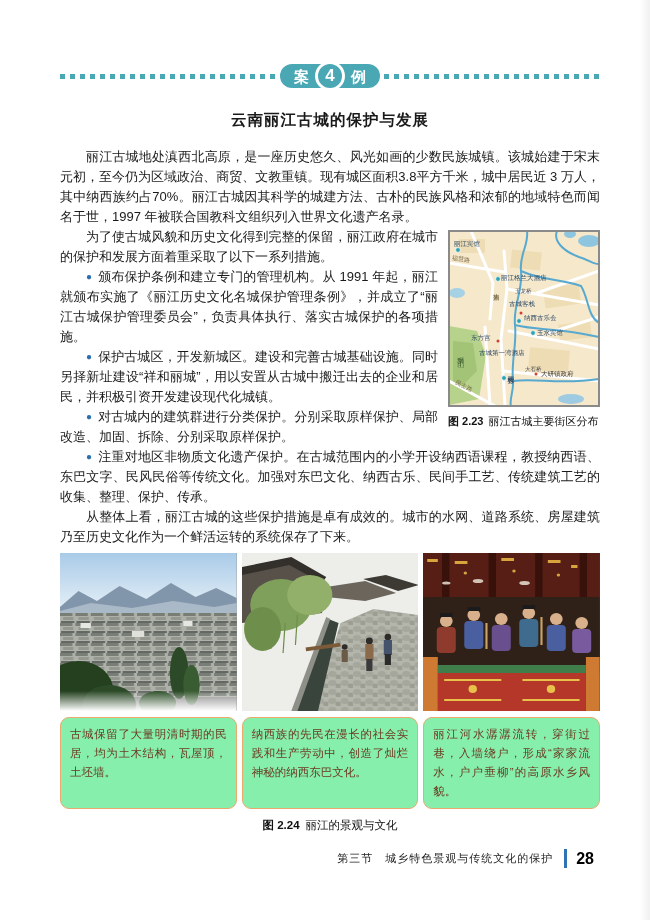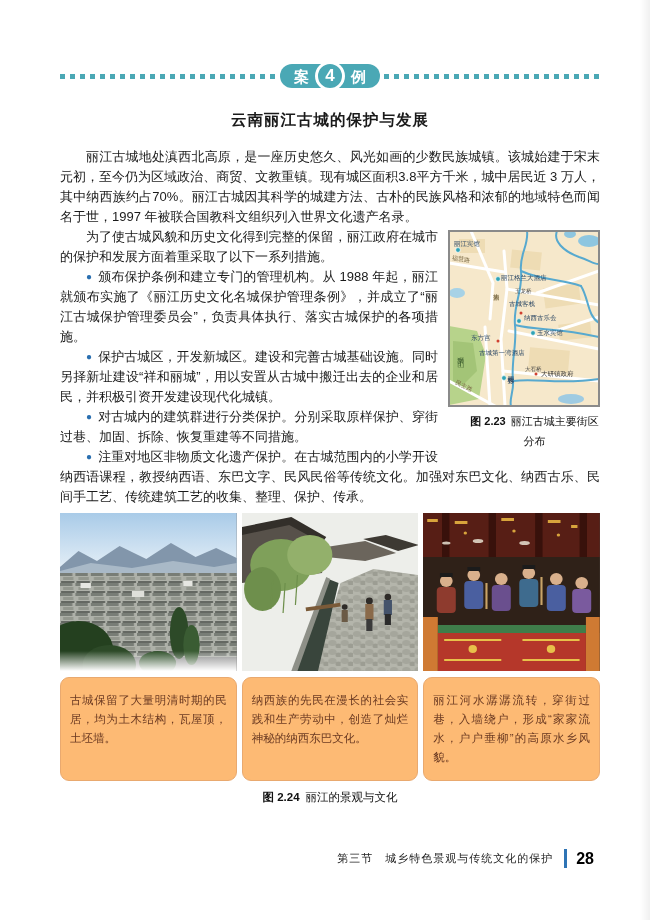--- a/index.html
+++ b/index.html
@@ -23,30 +23,30 @@
   
   .map-fig{float:right;width:152px;margin:3px 0 2px 10px;}
   .map-box{position:relative;width:150px;height:175px;border:1px solid #8a8a8a;background:#f6e8cb;overflow:hidden;}
   .map-box svg{position:absolute;left:0;top:0;}
   .ml{position:absolute;font-size:6.5px;line-height:1.05;color:#2f4a66;white-space:nowrap;}
   .ml-road{color:#7a6a45;font-size:6px;}
   .ml-hill{color:#3f6030;writing-mode:vertical-rl;letter-spacing:2px;font-size:7px;}
   .ml-vert{writing-mode:vertical-rl;}
   .ml-tiny{font-size:5.5px;color:#444;}
   .ml-gov{color:#333;}
-  .fig-cap{font-size:11px;text-align:center;margin-top:4px;color:#111;margin-left:21px;}
+  .fig-cap{font-size:11px;text-align:left;margin-top:4px;color:#111;}
   .fig-cap b{margin-right:5px;}
 
   
   .photos{display:flex;gap:5px;margin-top:6px;clear:none;}
   .photo{flex:1;height:158px;overflow:hidden;background:#888;}
   .photo svg{display:block;width:100%;height:100%;}
 
   .capboxes{display:flex;gap:5px;margin-top:6px;}
-  .capbox{flex:1;box-sizing:border-box;border:1.5px solid #e9a96f;border-radius:9px;background:#fdba74;padding:13px 9px;font-size:11.5px;line-height:1.65;color:#6b3a22;text-align:justify;}
+  .capbox{flex:1;box-sizing:border-box;border:1.5px solid #e9a96f;border-radius:9px;background:#86efac;padding:7px 9px;font-size:11.5px;line-height:1.65;color:#6b3a22;text-align:justify;}
 
   .fig24-cap{text-align:center;font-size:11.5px;margin-top:9px;color:#111;}
   .fig24-cap b{margin-right:6px;margin-top:48px;}
 
   .footer{position:absolute;top:849px;right:56px;display:flex;align-items:center;}
   .footer .sec{font-size:11px;color:#222;letter-spacing:1px;}
   .footer .bar{width:3px;height:19px;background:#2e74b5;margin:0 9px 0 11px;}
   .footer .pn{font-size:16px;font-weight:bold;color:#000;}
 </style>
 </head>
@@ -138,24 +138,25 @@
         <span class="ml ml-tiny" style="left:76px;top:136px;">大石桥</span>
         <span class="ml ml-gov" style="left:92px;top:140px;">大研镇政府</span>
         <span class="ml ml-road" style="left:6px;top:152px;transform:rotate(26deg);">民主路</span>
       </div>
       <div class="fig-cap">
         <b>图 2.23</b><span>丽江古城主要街区分布</span>
       </div>
     </div>
 
     <p>为了使古城风貌和历史文化得到完整的保留，丽江政府在城市的保护和发展方面着重采取了以下一系列措施。</p>
-    <p><span class="bullet">●</span><span>颁布保护条例和建立专门的管理机构。从 1988 年起，丽江就颁布实施了《丽江历史文化名城保护管理条例》，并成立了“丽江古城保护管理委员会”，负责具体执行、落实古城保护的各项措施。</span></p>
+    <p><span class="bullet">●</span><span>颁布保护条例和建立专门的管理机构。从 1991 年起，丽江就颁布实施了《丽江历史文化名城保护管理条例》，并成立了“丽江古城保护管理委员会”，负责具体执行、落实古城保护的各项措施。</span></p>
     <p><span class="bullet">●</span><span>保护古城区，开发新城区。建设和完善古城基础设施。同时另择新址建设“祥和丽城”，用以安置从古城中搬迁出去的企业和居民，并积极引资开发建设现代化城镇。</span></p>
-    <p><span class="bullet">●</span><span>对古城内的建筑群进行分类保护。分别采取原样保护、穿街过巷、加固、拆除、恢复重建等不同措施。</span></p>
+    <p><span class="bullet">●</span><span>对古城内的建筑群进行分类保护。分别采取原样保护、局部改造、加固、拆除、分别采取原样保护。</span></p>
     <p><span class="bullet">●</span><span>注重对地区非物质文化遗产保护。在古城范围内的小学开设纳西语课程，教授纳西语、东巴文字、民风民俗等传统文化。加强对东巴文化、纳西古乐、民间手工艺、传统建筑工艺的收集、整理、保护、传承。</span></p>
+    <p>从整体上看，丽江古城的这些保护措施是卓有成效的。城市的水网、道路系统、房屋建筑乃至历史文化作为一个鲜活运转的系统保存了下来。</p>
   </div>
 
   <div class="photos">
     <div class="photo">
       <svg viewBox="0 0 172 158" preserveAspectRatio="none">
         <defs>
           <linearGradient id="sky1" x1="0" y1="0" x2="0" y2="1">
             <stop offset="0" stop-color="#a9cbe8"></stop>
               <stop offset="1" stop-color="#eaf2f8"></stop>
           </linearGradient>

